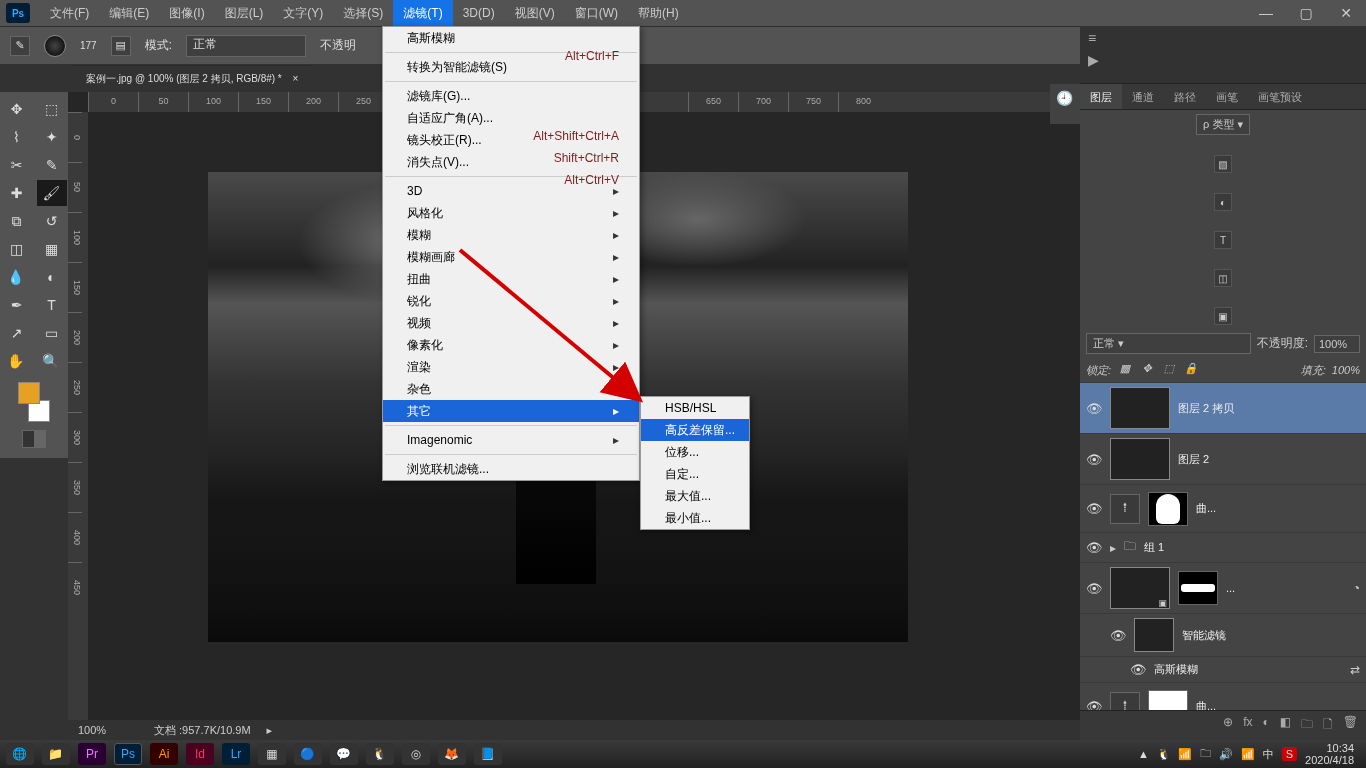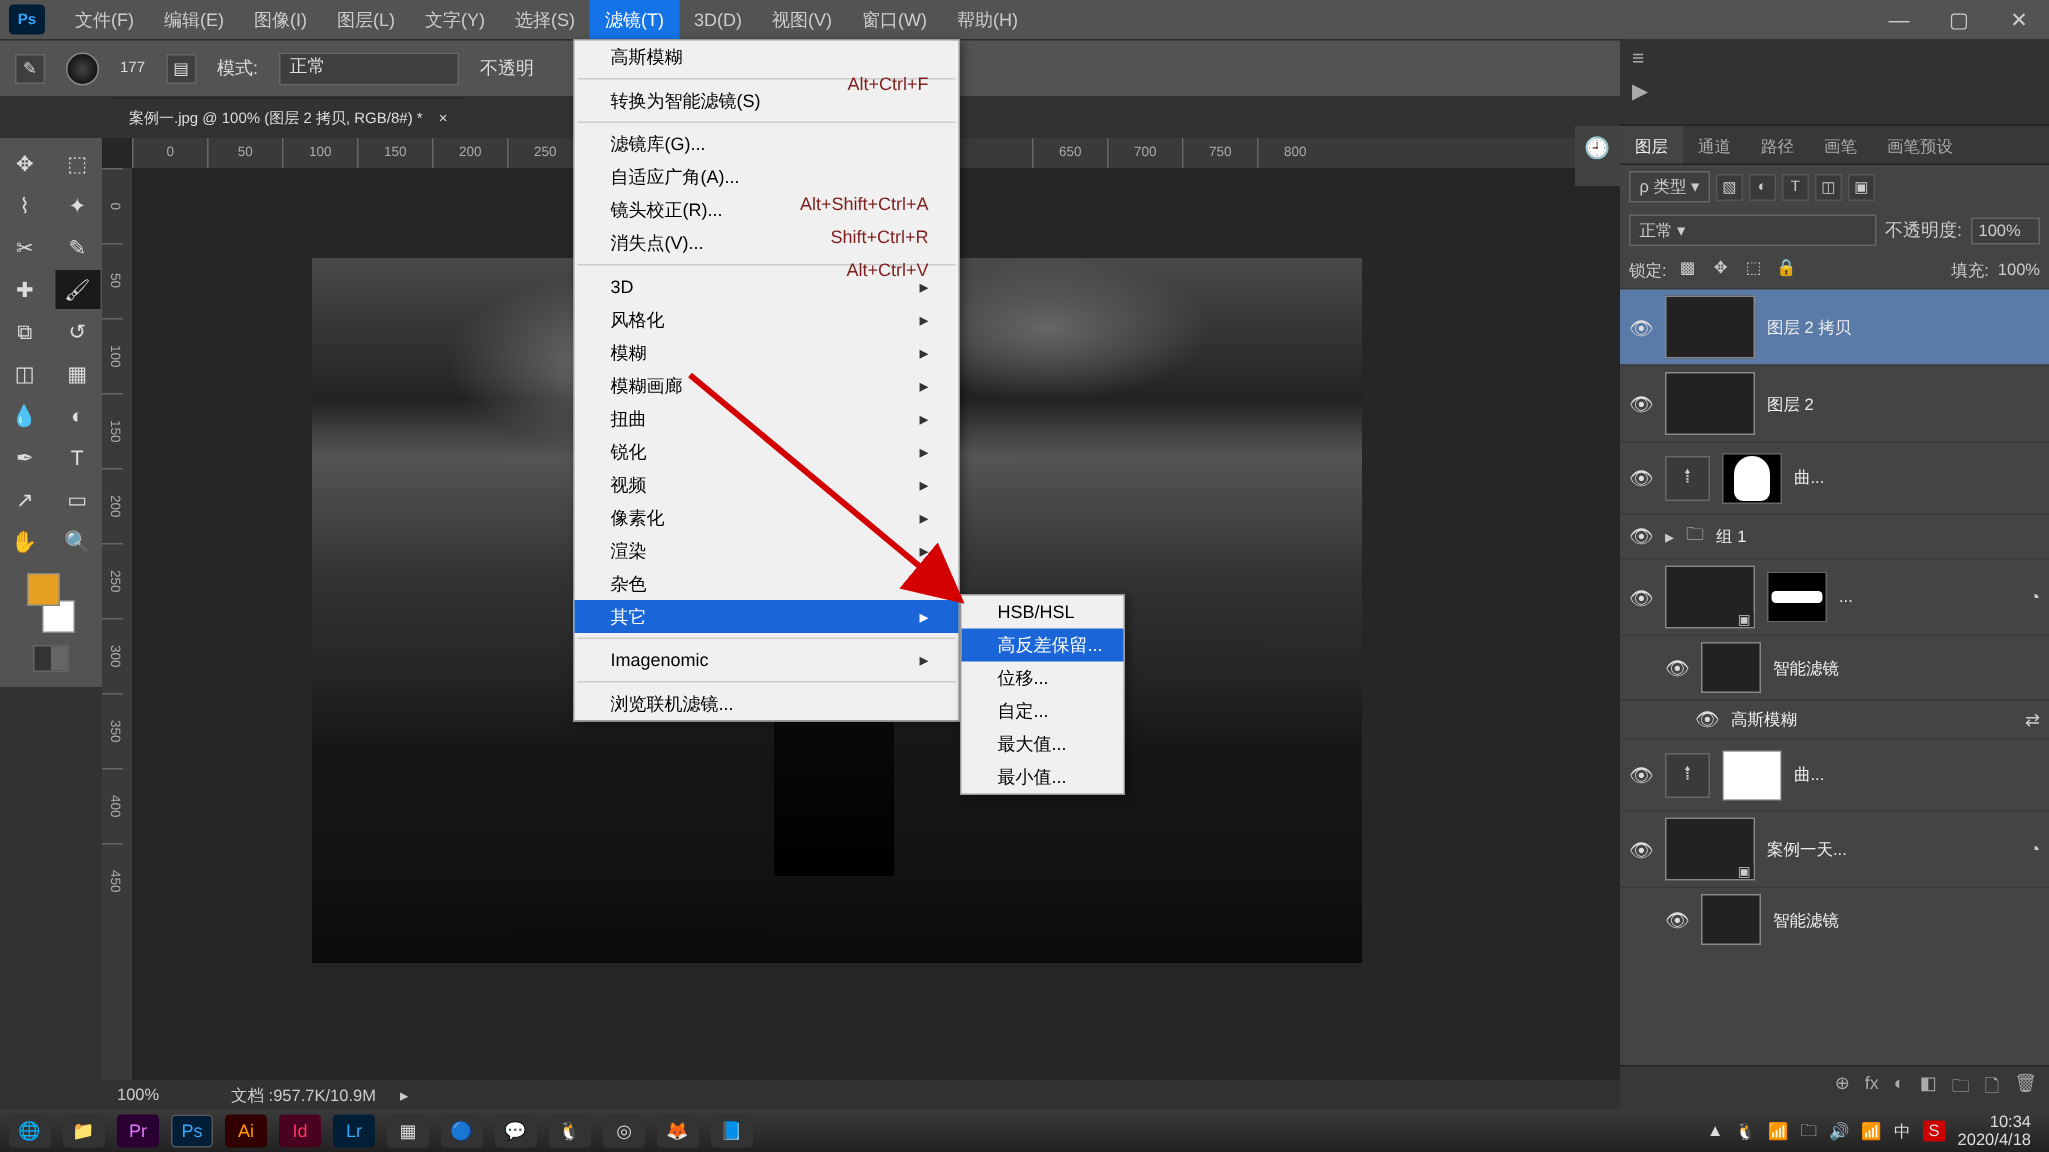--- a/index.html
+++ b/index.html
@@ -62,27 +62,27 @@
 #filter-menu { left:382px; top:26px; width:258px; }
 #sub-menu { left:640px; top:396px; width:110px; }
 
 
 .rightside { position:absolute; right:0; top:26px; bottom:28px; width:286px; background:#444; display:flex; flex-direction:column; }
 .rightside .dockhead { height:58px; background:#323232; border-bottom:1px solid #222; display:flex; flex-direction:column; align-items:flex-start; padding:4px 8px; gap:6px; color:#aaa; }
 .rightside .dockhead .ic { font-size:14px; }
 .panel-tabs { display:flex; background:#383838; border-bottom:1px solid #222; height:26px;text-align:center; }
 .panel-tabs .ptab { padding:6px 10px; font-size:11px; color:#aaa; }
 .panel-tabs .ptab.active { background:#444; color:#eee; }
-.layer-filter { display:flex; align-items:center; gap:4px; padding:4px 6px; background:#444; }
+.layer-filter { display:flex; align-items:center; gap:20px; padding:4px 6px; background:#444;flex-direction:column; }
 .layer-filter .sel { background:#3f3f3f; border:1px solid #666; padding:2px 6px; font-size:11px; }
 .layer-filter .fic { width:18px; height:18px; background:#3a3a3a; border:1px solid #555; font-size:10px; display:flex; align-items:center; justify-content:center; }
 .layer-opts { display:flex; align-items:center; gap:6px; padding:4px 6px; }
 .layer-opts .sel { background:#3f3f3f; border:1px solid #666; padding:2px 6px; font-size:11px; flex:1; }
 .layer-opts .pct { background:#3f3f3f; border:1px solid #666; padding:2px 4px; width:46px; font-size:11px; }
-.layer-lock { display:flex; align-items:center; gap:6px; padding:4px 6px; font-size:11px; }
+.layer-lock { display:flex; align-items:center; gap:6px; padding:4px 6px; font-size:11px;font-style:italic; }
 .layer-lock .lic { width:16px; height:16px; font-size:11px; text-align:center; }
 .layers { flex:1; overflow-y:auto; background:#444; }
 .layers::-webkit-scrollbar { width:14px; } .layers::-webkit-scrollbar-thumb { background:#666; }
 .layer { display:flex; align-items:center; padding:4px 6px; gap:8px; min-height:48px; border-top:1px solid #3a3a3a; }
 .layer.sel { background:#5a7aa8; }
 .layer .eye { width:16px; font-size:13px; color:#ddd; text-align:center; }
 .layer .thumb { width:60px; height:42px; background:#222; border:1px solid #888; background-size:cover; background-position:center; position:relative; flex:none; }
 .layer .thumb.small { width:40px; height:34px; }
 .layer .mask { width:40px; height:34px; background:#000; border:1px solid #666; flex:none; display:flex; align-items:center; justify-content:center; overflow:hidden; }
 .layer .nm { font-size:11px; color:#eee; flex:1; white-space:nowrap; overflow:hidden; text-overflow:ellipsis; }

